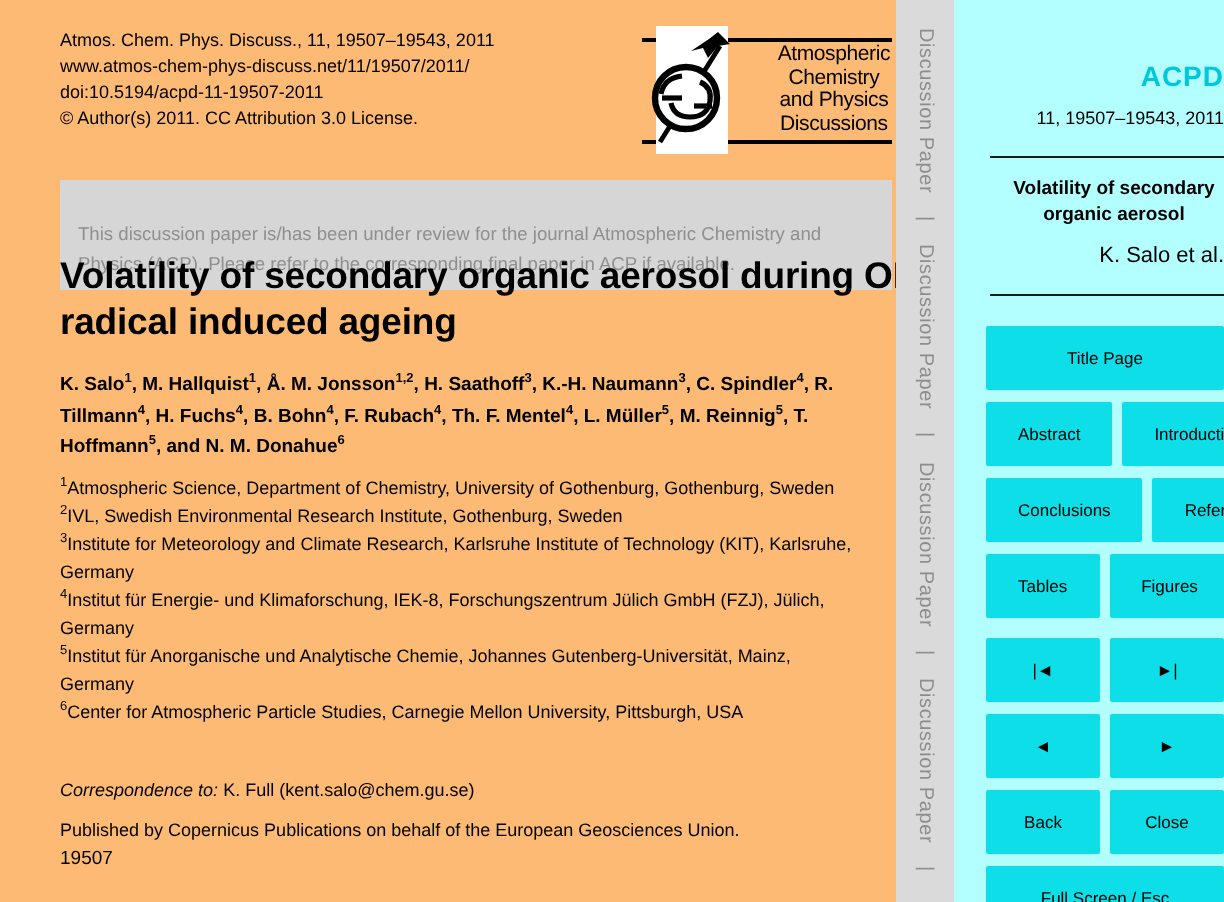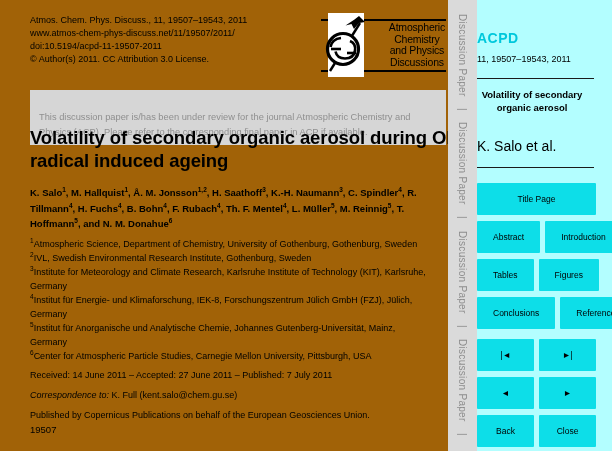--- a/index.html
+++ b/index.html
@@ -1,20 +1,20 @@
 <!DOCTYPE html>
 <html style="--panel-bg: #b3feff; --button-bg: #0ddee8; --accent: #00c8dc; --spine-bg: #dadada; --banner-bg: #d6d6d6;"><head>
 <meta charset="utf-8">
 <style>
   html,body{margin:0;padding:0}
   body{width:612px;height:451px;position:relative;font-family:"Liberation Sans",sans-serif;background:#fff;color:#000;overflow:hidden}
   sup{font-size:6.5px;vertical-align:super;line-height:0}
 
   
-  .doc{position:absolute;left:0;top:0;width:448px;height:451px;background:#a16207}
+  .doc{position:absolute;left:0;top:0;width:448px;height:451px;background:#fdba74}
   .doc-header{position:absolute;left:30px;top:14px;font-size:9px;line-height:13px}
   .logo-box{position:absolute;left:321px;top:19px;width:125px;height:53px;border-top:2px solid #000;border-bottom:2px solid #000;box-sizing:border-box}
   .globe{position:absolute;left:1px;top:-8px}
   .logo-text{position:absolute;right:1px;top:1px;text-align:center;font-weight:normal;font-size:10.5px;line-height:11.6px;letter-spacing:-0.2px}
   .banner{position:absolute;left:30px;top:90px;width:416px;box-sizing:border-box;background:var(--banner-bg,#d6d6d6);color:#8f8f8f;font-size:9.3px;line-height:14.5px;padding:20px 9px 6px}
   .title{position:absolute;left:30px;top:126px;width:440px;margin:0;font-size:18.5px;line-height:23px;font-weight:bold;letter-spacing:-0.1px}
   .authors{position:absolute;left:30px;top:185px;width:412px;font-size:9.5px;font-weight:bold;line-height:15.5px}
   .affils{position:absolute;left:30px;top:237px;width:402px;font-size:9px;line-height:14px}
   .meta{position:absolute;left:30px;font-size:9px}
   .received{top:370px}
@@ -22,27 +22,27 @@
   .corr i{}
   .pub{top:410px}
   .pagenum{position:absolute;left:30px;top:424px;width:372px;text-align:left;font-size:9.5px}
 
   
   .spine{position:absolute;left:448px;top:0;width:29px;height:451px;background:var(--spine-bg,#dadada);display:flex;flex-direction:column;justify-content:space-evenly;align-items:center;padding:4px 0;box-sizing:border-box}
   .spine-text{writing-mode:vertical-rl;font-size:10px;color:#8d8d8d;letter-spacing:0.3px;white-space:nowrap}
   .spine-sep{margin:1px 0}
 
   
-  .panel{position:absolute;left:477px;top:0;width:135px;height:451px;background:var(--panel-bg,#b3feff);display:flex;flex-direction:column;align-items:flex-start;box-sizing:border-box}
+  .panel{position:absolute;left:477px;top:0;width:135px;height:451px;background:var(--panel-bg,#b3feff);display:flex;flex-direction:column;align-items:flex-end;box-sizing:border-box}
   .acpd{margin-top:30px;font-size:14px;font-weight:bold;color:var(--accent,#00c8dc);letter-spacing:0.5px}
   .cite{margin-top:8px;font-size:9px}
   .rule{width:117px;border-top:1.5px solid #1a1a1a;margin-top:14px;height:0}
   .rule.r2{margin-top:13px}
   .panel-title{margin-top:10px;width:110px;font-size:9.5px;font-weight:bold;text-align:center;line-height:12.5px}
-  .panel-authors{margin-top:24px;font-size:14px}
+  .panel-authors{margin-top:8px;font-size:11px}
   .btns{margin-top:15px;width:119px;display:flex;flex-direction:column;gap:6px}
   .btn-row{display:flex;gap:5px}
   .gap-before{margin-top:4px}
   .btn{flex:1;height:17px;background:var(--button-bg,#0ddee8);border:none;border-radius:1px;font-family:inherit;font-size:8.5px;color:#000;display:flex;align-items:center;justify-content:center;padding:16px;cursor:pointer}
   .cc-badge{margin-top:9px}
 </style>
 </head>
 <body>
 
 <div class="doc">
@@ -81,21 +81,20 @@
 
   <div class="affils">
       <div class="affil"><sup>1</sup>Atmospheric Science, Department of Chemistry, University of Gothenburg, Gothenburg, Sweden</div>
       <div class="affil"><sup>2</sup>IVL, Swedish Environmental Research Institute, Gothenburg, Sweden</div>
       <div class="affil"><sup>3</sup>Institute for Meteorology and Climate Research, Karlsruhe Institute of Technology (KIT), Karlsruhe, Germany</div>
       <div class="affil"><sup>4</sup>Institut für Energie- und Klimaforschung, IEK-8, Forschungszentrum Jülich GmbH (FZJ), Jülich, Germany</div>
       <div class="affil"><sup>5</sup>Institut für Anorganische und Analytische Chemie, Johannes Gutenberg-Universität, Mainz, Germany</div>
       <div class="affil"><sup>6</sup>Center for Atmospheric Particle Studies, Carnegie Mellon University, Pittsburgh, USA</div>
     </div>
 
-  <div class="meta received">Received: 14 June 2011 – Accepted: 27 June 2011 – Published: 7 July 2011</div>
 
   <div class="meta corr">
     <i>Correspondence to:</i>
     <span>K. Full (kent.salo@chem.gu.se)</span>
   </div>
 
   <div class="meta pub">Published by Copernicus Publications on behalf of the European Geosciences Union.</div>
 
   <div class="pagenum">19507</div>
 </div>
@@ -120,26 +119,26 @@
   <div class="rule r2"></div>
   <div class="btns">
       <div class="btn-row">
         <button class="btn">Title Page</button>
       </div>
       <div class="btn-row">
         <button class="btn">Abstract</button>
         <button class="btn">Introduction</button>
       </div>
       <div class="btn-row">
+        <button class="btn">Conclusions</button>
+        <button class="btn">References</button>
+      </div>
+      <div class="btn-row">
         <button class="btn">Tables</button>
         <button class="btn">Figures</button>
-      </div>
-      <div class="btn-row">
-        <button class="btn">Conclusions</button>
-        <button class="btn">References</button>
       </div>
       <div class="btn-row gap-before">
         <button class="btn">|◄</button>
         <button class="btn">►|</button>
       </div>
       <div class="btn-row">
         <button class="btn">◄</button>
         <button class="btn">►</button>
       </div>
       <div class="btn-row">

